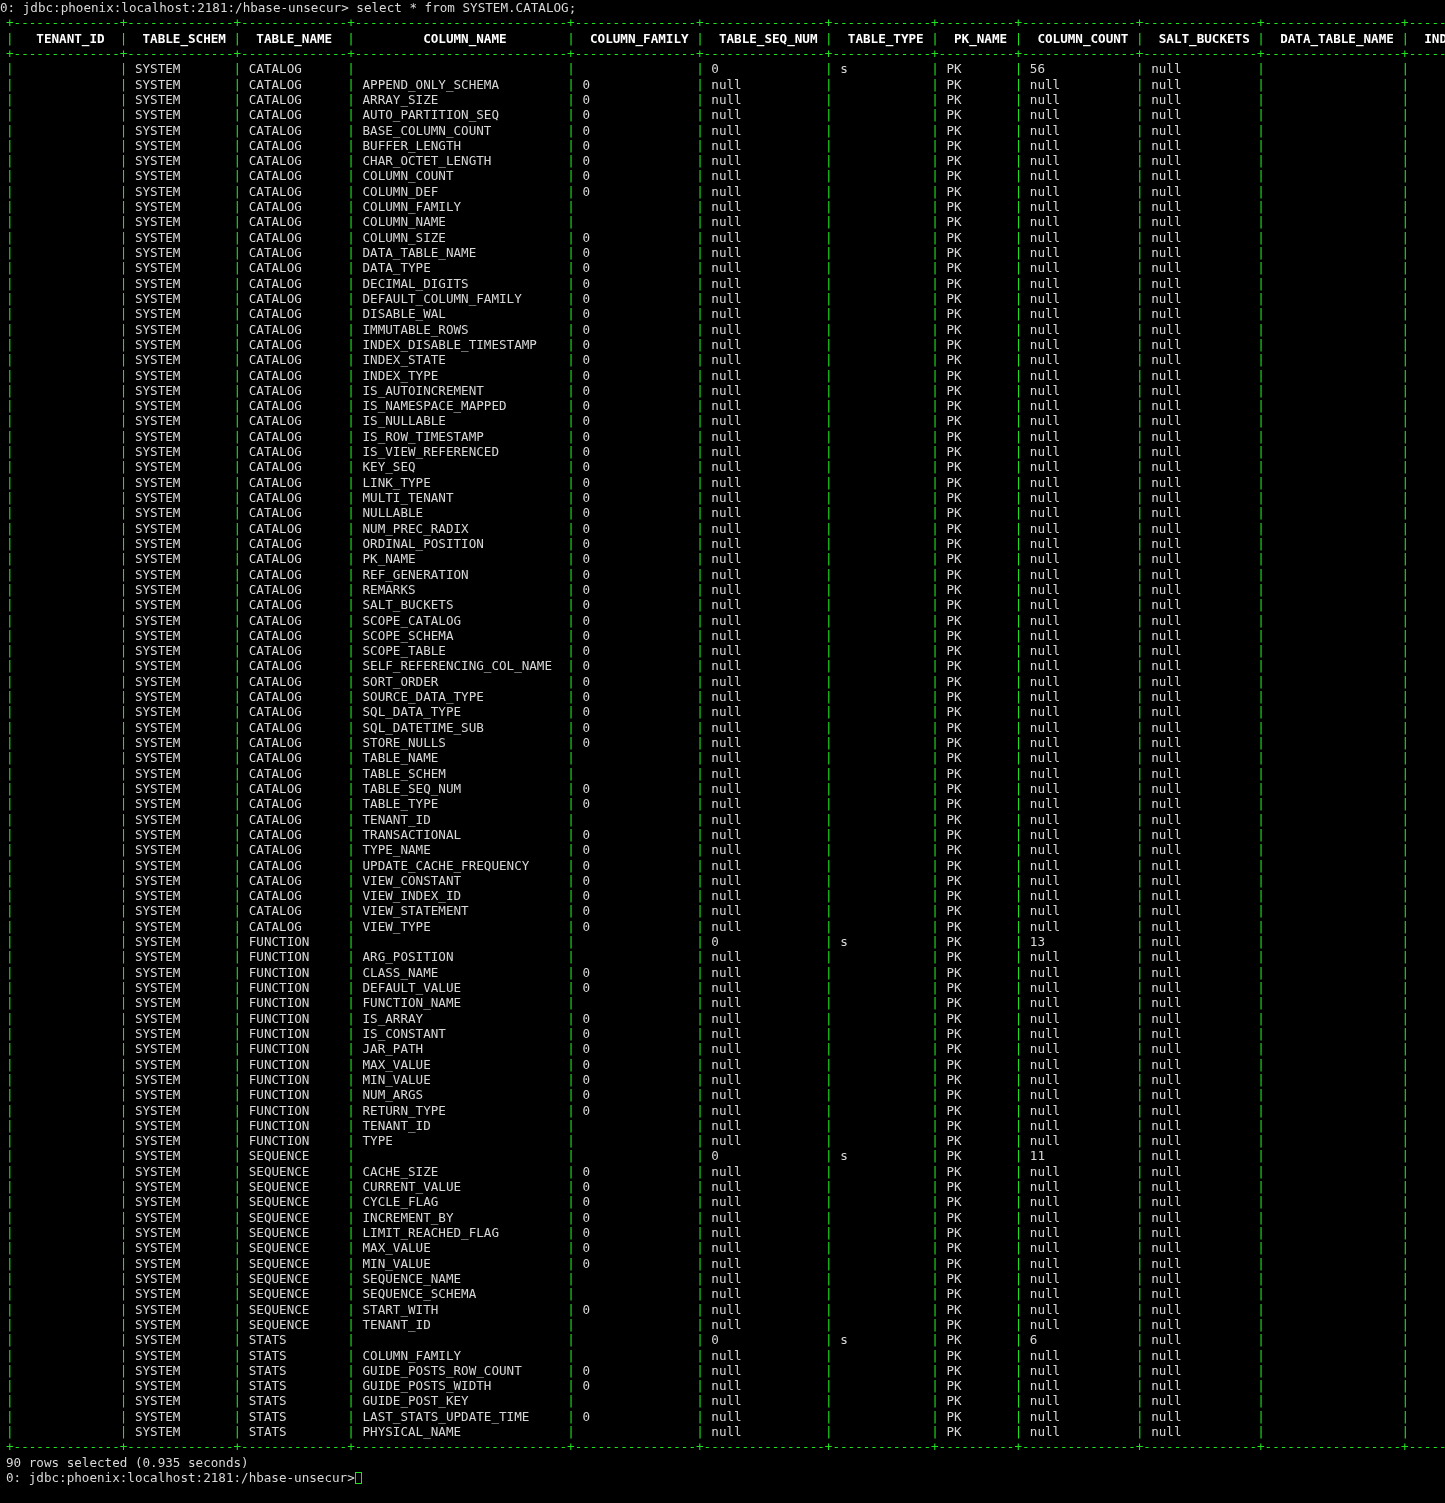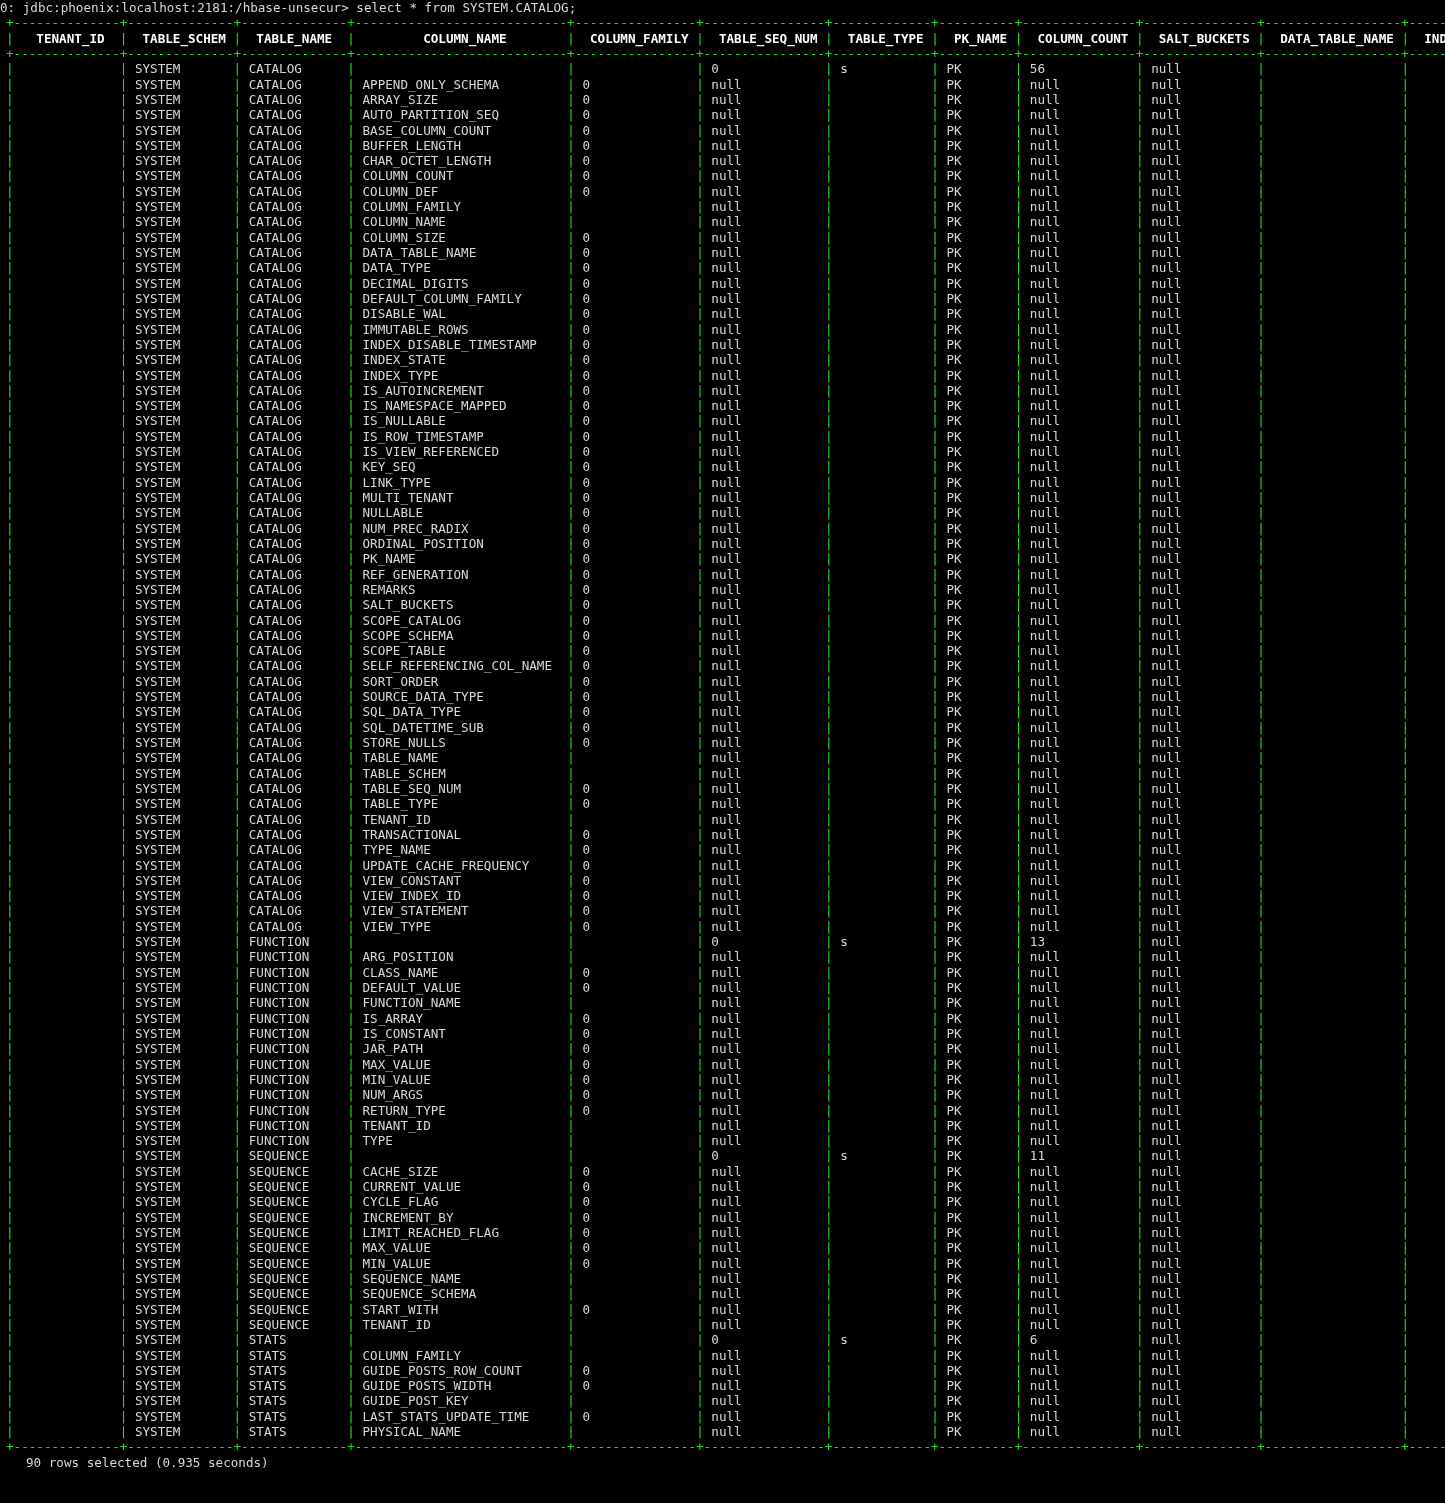--- a/index.html
+++ b/index.html
@@ -29,21 +29,21 @@
     white-space: pre;
     height: 15.32px;
     line-height: 15.32px;
     letter-spacing: 0px;
   }
   .prompt-line { color: #d8d8d8; }
   .rule { color: #1ee41e; padding-left: 6px; }
   .sep { color: #1ee41e; }
   .hdr { color: #ffffff; font-weight: bold; }
   .cellv { color: #d8d8d8; }
-  .status { color: #d8d8d8; padding-left: 6px; margin-left: 20px; }
+  .status { color: #d8d8d8; padding-left: 6px; }
   .tbl { padding-left: 6px; }
   .cursor {
     display: inline-block;
     width: 7.6px;
     height: 12px;
     vertical-align: -2px;
     border: 1px solid #1ee41e;
     box-sizing: border-box;
     background: #000;
   }
@@ -151,14 +151,15 @@
       <div class="line tbl"><span class="sep">|</span> <span class="cellv">             </span><span class="sep">|</span> <span class="cellv">SYSTEM       </span><span class="sep">|</span> <span class="cellv">STATS        </span><span class="sep">|</span> <span class="cellv">GUIDE_POSTS_WIDTH          </span><span class="sep">|</span> <span class="cellv">0              </span><span class="sep">|</span> <span class="cellv">null           </span><span class="sep">|</span> <span class="cellv">            </span><span class="sep">|</span> <span class="cellv">PK       </span><span class="sep">|</span> <span class="cellv">null          </span><span class="sep">|</span> <span class="cellv">null          </span><span class="sep">|</span> <span class="cellv">                 </span><span class="sep">|</span> <span class="cellv">              </span> </div>
       <div class="line tbl"><span class="sep">|</span> <span class="cellv">             </span><span class="sep">|</span> <span class="cellv">SYSTEM       </span><span class="sep">|</span> <span class="cellv">STATS        </span><span class="sep">|</span> <span class="cellv">GUIDE_POST_KEY             </span><span class="sep">|</span> <span class="cellv">               </span><span class="sep">|</span> <span class="cellv">null           </span><span class="sep">|</span> <span class="cellv">            </span><span class="sep">|</span> <span class="cellv">PK       </span><span class="sep">|</span> <span class="cellv">null          </span><span class="sep">|</span> <span class="cellv">null          </span><span class="sep">|</span> <span class="cellv">                 </span><span class="sep">|</span> <span class="cellv">              </span> </div>
       <div class="line tbl"><span class="sep">|</span> <span class="cellv">             </span><span class="sep">|</span> <span class="cellv">SYSTEM       </span><span class="sep">|</span> <span class="cellv">STATS        </span><span class="sep">|</span> <span class="cellv">LAST_STATS_UPDATE_TIME     </span><span class="sep">|</span> <span class="cellv">0              </span><span class="sep">|</span> <span class="cellv">null           </span><span class="sep">|</span> <span class="cellv">            </span><span class="sep">|</span> <span class="cellv">PK       </span><span class="sep">|</span> <span class="cellv">null          </span><span class="sep">|</span> <span class="cellv">null          </span><span class="sep">|</span> <span class="cellv">                 </span><span class="sep">|</span> <span class="cellv">              </span> </div>
       <div class="line tbl"><span class="sep">|</span> <span class="cellv">             </span><span class="sep">|</span> <span class="cellv">SYSTEM       </span><span class="sep">|</span> <span class="cellv">STATS        </span><span class="sep">|</span> <span class="cellv">PHYSICAL_NAME              </span><span class="sep">|</span> <span class="cellv">               </span><span class="sep">|</span> <span class="cellv">null           </span><span class="sep">|</span> <span class="cellv">            </span><span class="sep">|</span> <span class="cellv">PK       </span><span class="sep">|</span> <span class="cellv">null          </span><span class="sep">|</span> <span class="cellv">null          </span><span class="sep">|</span> <span class="cellv">                 </span><span class="sep">|</span> <span class="cellv">              </span> </div>
     </div>
 
   <div class="line rule">+--------------+--------------+--------------+----------------------------+----------------+----------------+-------------+----------+---------------+---------------+------------------+---------------+---+</div>
 
   <div class="line status">90 rows selected (0.935 seconds)</div>
 
+  <div class="line status"><span>0: jdbc:phoenix:localhost:2181:/hbase-unsecur&gt;</span><span class="cursor"></span></div>
 
 </div>
 
 </body></html>

